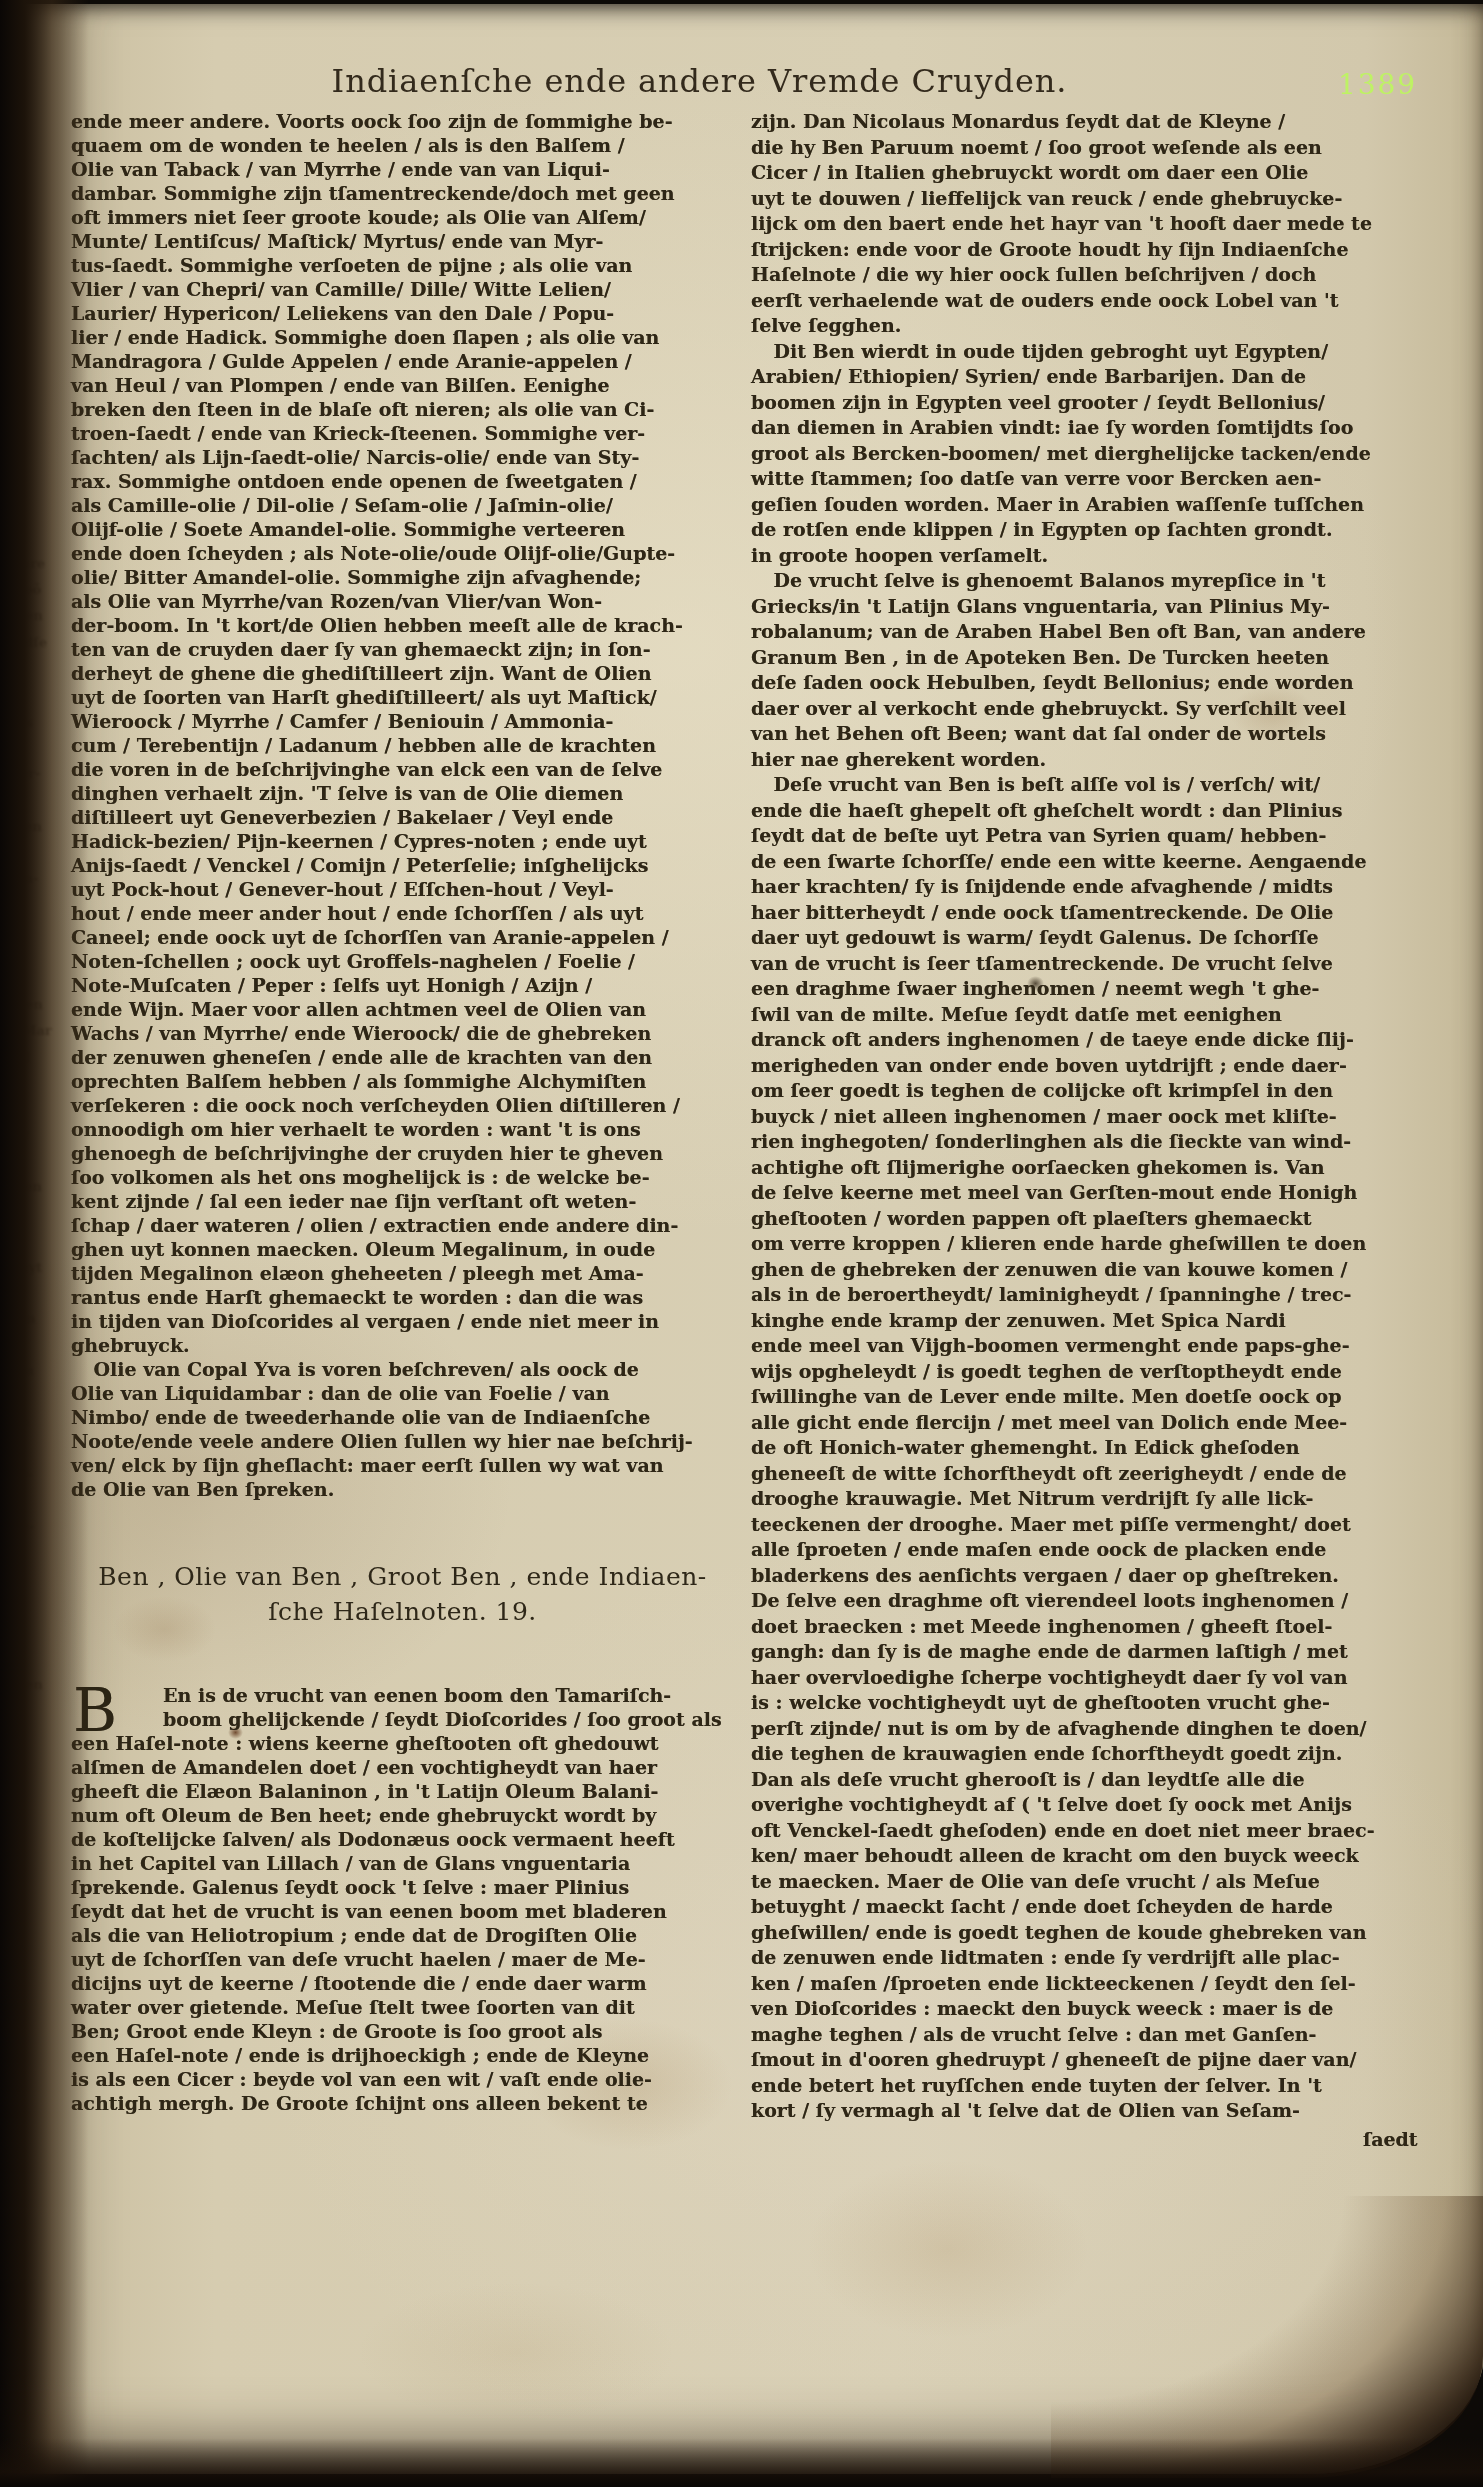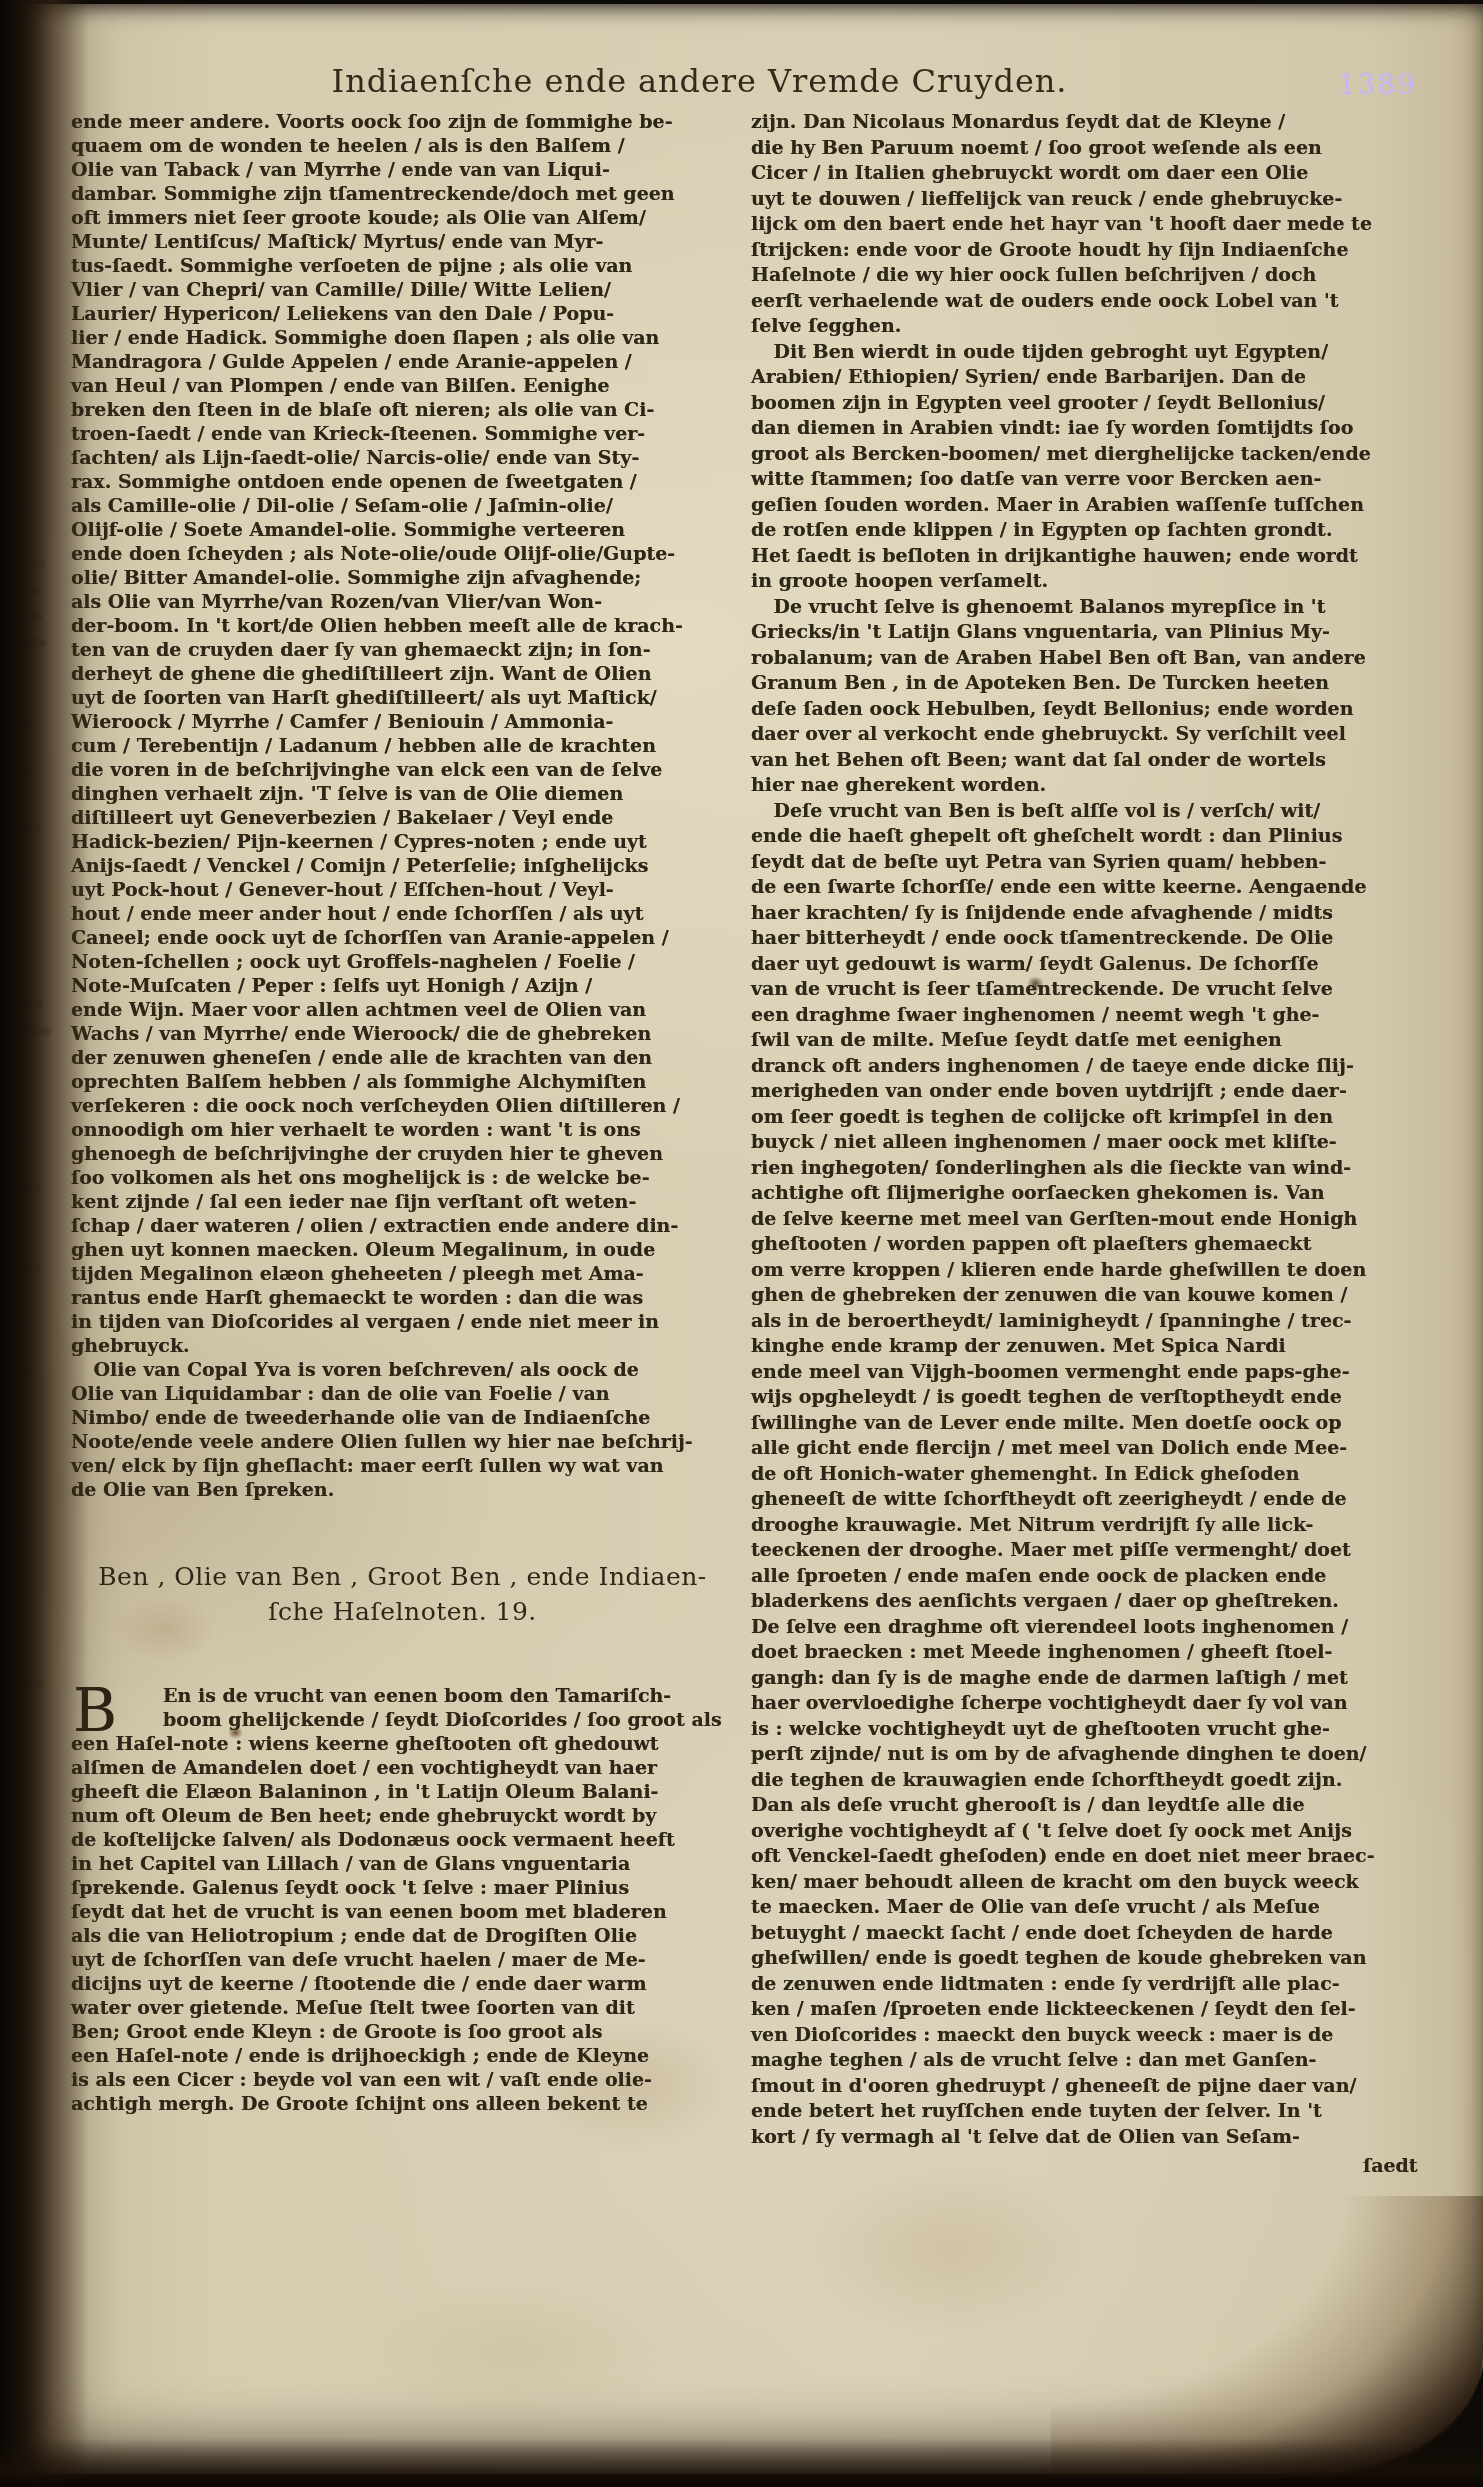--- a/index.html
+++ b/index.html
@@ -29,21 +29,21 @@
   .s2{left:807px;top:2160px;width:282px;height:178px;background:radial-gradient(closest-side,rgba(146,106,52,.14),rgba(0,0,0,0));}
   .s3{left:1230px;top:685px;width:85px;height:56px;background:radial-gradient(closest-side,rgba(128,88,42,.18),rgba(0,0,0,0));}
   .s4{left:113px;top:1596px;width:103px;height:66px;background:radial-gradient(closest-side,rgba(124,86,44,.15),rgba(0,0,0,0));}
   .s5{left:228px;top:1726px;width:15px;height:13px;background:radial-gradient(closest-side,rgba(90,48,21,.8),rgba(90,48,21,0));}
   .s6{left:3.8px;top:1172px;width:13px;height:11.3px;background:radial-gradient(closest-side,rgba(150,43,16,.9),rgba(150,43,16,0));}
   .s7{left:1027px;top:976px;width:17px;height:15px;background:radial-gradient(closest-side,rgba(46,34,20,.75),rgba(46,34,20,0));}
   .s8{left:357px;top:2282px;width:319px;height:141px;background:radial-gradient(closest-side,rgba(150,118,70,.1),rgba(0,0,0,0));}
 
   .header-title{position:absolute;left:89px;top:62px;width:1221px;text-align:center;
     font-size:32px;color:#332a1c;letter-spacing:0.9px;}
-  .page-number{position:absolute;left:1338px;top:68px;font-size:28px;color:#c4b5fd;letter-spacing:1.9px;text-align:center;}
+  .page-number{position:absolute;left:1338px;top:68px;font-size:28px;color:#bef264;letter-spacing:1.9px;text-align:center;}
 
   .col{position:absolute;color:#2e2616;font-weight:bold;font-size:19px;
     text-shadow:0 0 0.5px rgba(46,38,22,.6);}
   .col .line{white-space:pre;}
   .col-left{left:71px;top:109px;width:663px;line-height:24px;}
   .col-right{left:751px;top:109px;width:676px;line-height:25.5px;}
   .para.indent .line:first-child{text-indent:22.5px;}
   .section-heading{margin:58px 0 54px 0;text-align:center;font-weight:normal;
     font-size:25px;line-height:35px;color:#2e2718;letter-spacing:0.5px;text-shadow:none;}
   .drop-para{position:relative;}
@@ -180,21 +180,20 @@
       </div>
     <div class="para indent">
         <div class="line">Dit Ben wierdt in oude tijden gebroght uyt Egypten/</div>
         <div class="line">Arabien/ Ethiopien/ Syrien/ ende Barbarijen. Dan de</div>
         <div class="line">boomen zijn in Egypten veel grooter / ſeydt Bellonius/</div>
         <div class="line">dan diemen in Arabien vindt: iae ſy worden ſomtijdts ſoo</div>
         <div class="line">groot als Bercken-boomen/ met dierghelijcke tacken/ende</div>
         <div class="line">witte ſtammen; ſoo datſe van verre voor Bercken aen-</div>
         <div class="line">geſien ſouden worden. Maer in Arabien waſſenſe tuſſchen</div>
         <div class="line">de rotſen ende klippen / in Egypten op ſachten grondt.</div>
-        <div class="line">Het ſaedt is beſloten in drijkantighe hauwen; ende wordt</div>
         <div class="line">in groote hoopen verſamelt.</div>
       </div>
     <div class="para indent">
         <div class="line">De vrucht ſelve is ghenoemt Balanos myrepſice in 't</div>
         <div class="line">Griecks/in 't Latijn Glans vnguentaria, van Plinius My-</div>
         <div class="line">robalanum; van de Araben Habel Ben oft Ban, van andere</div>
         <div class="line">Granum Ben , in de Apoteken Ben. De Turcken heeten</div>
         <div class="line">deſe ſaden oock Hebulben, ſeydt Bellonius; ende worden</div>
         <div class="line">daer over al verkocht ende ghebruyckt. Sy verſchilt veel</div>
         <div class="line">van het Behen oft Been; want dat ſal onder de wortels</div>

